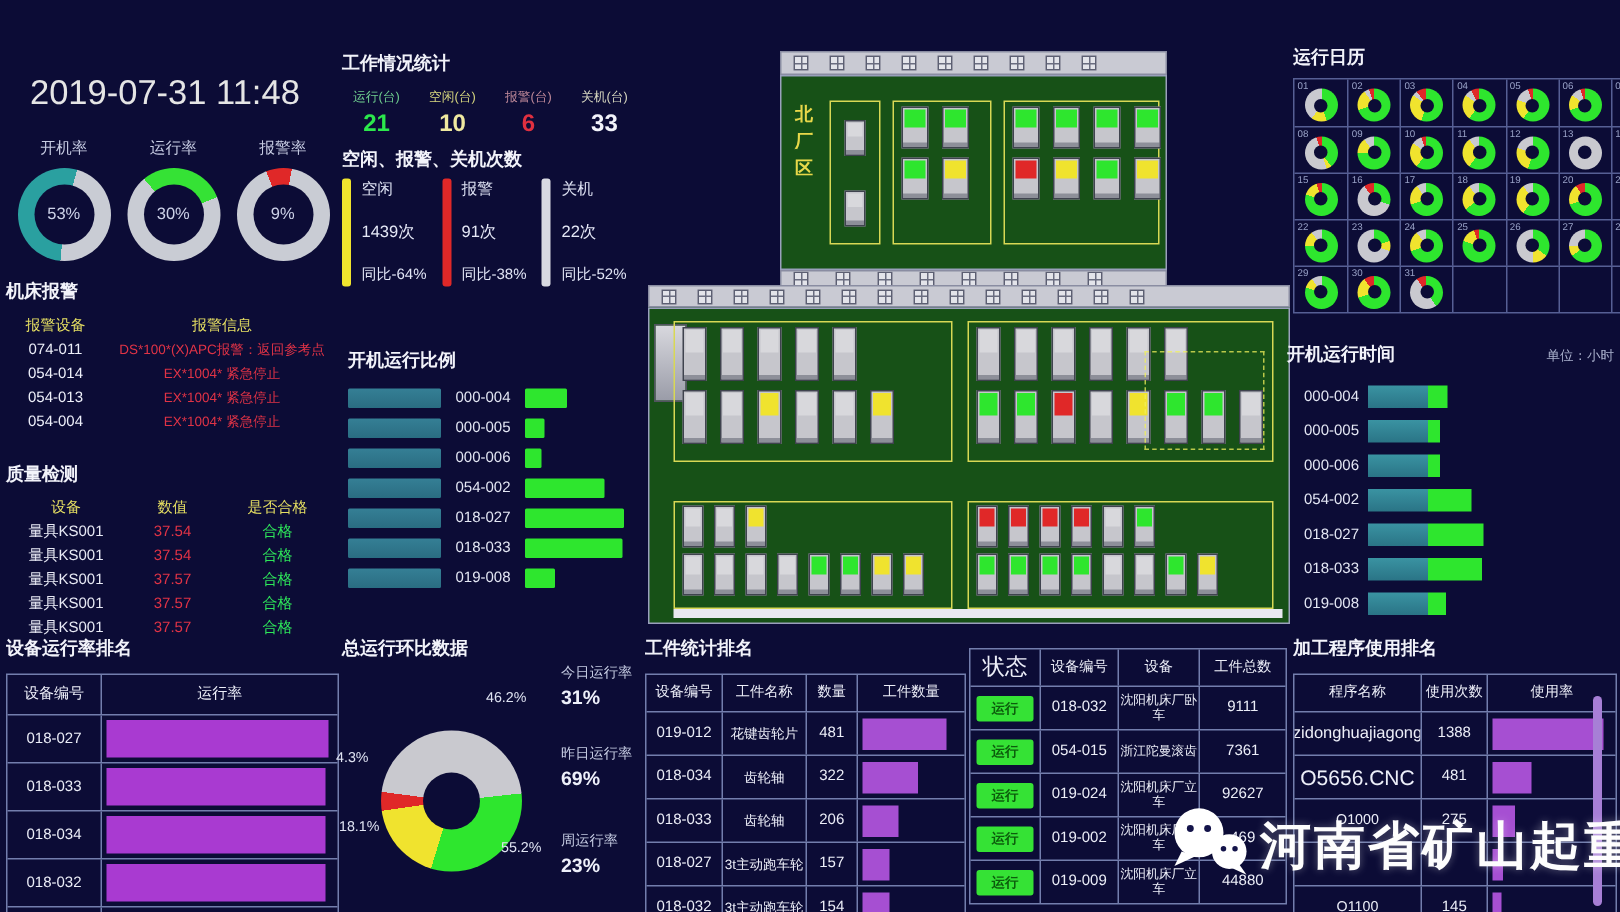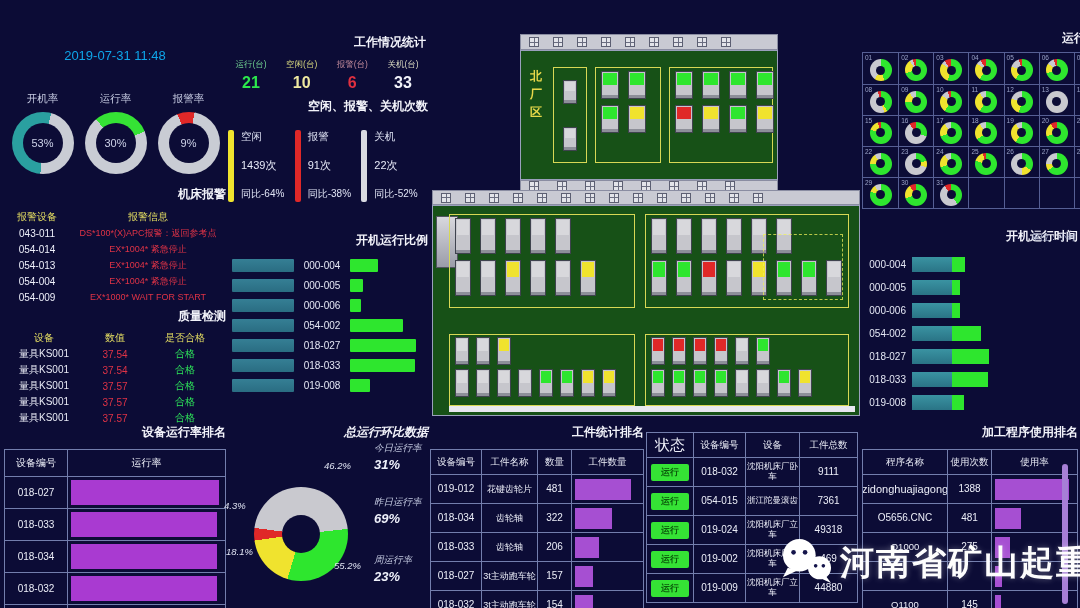--- a/index.html
+++ b/index.html
@@ -1,37 +1,37 @@
 <!DOCTYPE html>
 <html><head>
 <meta charset="utf-8">
 <style>
   * { margin:0; padding:0; box-sizing:border-box; }
   html,body { background:#06061e; }
   body { font-family:"Liberation Sans","DejaVu Sans",sans-serif; }
   #root { position:relative; width:1080px; height:608px; background:#0c0c36; overflow:hidden; color:#e8eaf5; }
   .abs { position:absolute; }
-  .panel-title { font-size:12px; font-weight:bold; color:#f2f3fa; text-align:right; }
+  .panel-title { font-size:12px; font-weight:bold; color:#f2f3fa; text-align:left; }
   .main-title { width:100%; text-align:center; font-size:20px; font-weight:bold; letter-spacing:1px; color:#ffffff; }
 
   
   .gauges { display:flex; }
   .gauge { width:73px; text-align:center; }
   .gauge-label { font-size:10.5px; color:#c6cbe2; margin-bottom:6px; }
   .donut { position:relative; width:62px; height:62px; border-radius:50%; margin:0 auto; }
   .donut .hole { position:absolute; inset:11px; border-radius:50%; background:#0c0c36; display:flex; align-items:center; justify-content:center; font-size:11px; color:#cdd2e8; }
 
   
   .ws-items { display:flex; justify-content:space-between; margin-top:8px; }
   .ws-item { width:46px; text-align:center; }
   .ws-label { font-size:8.5px; }
   .ws-value { font-size:16px; font-weight:bold; margin-top:3px; }
 
   
-  .count-blocks { display:flex; margin-top:15px; }
+  .count-blocks { display:flex; margin-top:4px; }
   .count-block { display:flex; width:69px; }
   .cb-bar { width:6px; height:72px; border-radius:2px; margin-right:7px; }
   .cb-label { font-size:10.5px; color:#dde1f2; }
   .cb-count { font-size:11px; color:#e6e9f7; margin-top:14px; }
   .cb-yoy { font-size:10px; color:#dfe3f4; margin-top:14px; }
 
   
   .srow { display:flex; align-items:center; height:16px; }
   .scell { font-size:10px; text-align:center; }
   .head-y { color:#e6df62; }
@@ -98,21 +98,21 @@
 
   .scrollbar { position:absolute; width:6px; background:#a77fd6; border-radius:3px; }
   .unit-label { font-size:9px; color:#a9b0cc; }
 </style>
 </head>
 <body>
 
 <div id="root">
 
 
-  <div class="abs" style="left:20px; top:48px; width:190px; text-align:center; font-size:13px; color:#0ea5e9;">2019-07-31 11:48</div>
+  <div class="abs" style="left:20px; top:48px; width:190px; font-size:23px; color:#e5e5e5;">2019-07-31 11:48</div>
 
   <div class="abs gauges" style="left:6px; top:92px;" id="gauges">
       <div class="gauge">
         <div class="gauge-label">开机率</div>
         <div class="donut" style="background: conic-gradient(from 185deg, rgb(42, 160, 160) 0%, rgb(42, 160, 160) 53%, rgb(201, 204, 212) 53%, rgb(201, 204, 212) 100%);">
           <div class="hole">53%</div>
         </div>
       </div>
       <div class="gauge">
         <div class="gauge-label">运行率</div>
@@ -129,38 +129,34 @@
     </div>
 
   <div class="abs" style="left:4px; top:186px; width:222px;">
     <div class="panel-title">机床报警</div>
     <div id="alarm-table" style="margin-top:6px;">
         <div class="srow">
           <div class="scell head-y" style="width: 66px;">报警设备</div>
           <div class="scell head-y" style="flex: 1 1 0%;">报警信息</div>
         </div>
         <div class="srow">
-          <div class="scell" style="width: 66px; color: rgb(238, 240, 250);">043-011</div>
+          <div class="scell" style="width: 66px; color: rgb(238, 240, 250);">074-011</div>
           <div class="scell" style="flex: 1 1 0%; color: rgb(224, 51, 70); font-size: 9px;">DS*100*(X)APC报警：返回参考点</div>
         </div>
         <div class="srow">
           <div class="scell" style="width: 66px; color: rgb(238, 240, 250);">054-014</div>
           <div class="scell" style="flex: 1 1 0%; color: rgb(224, 51, 70); font-size: 9px;">EX*1004* 紧急停止</div>
         </div>
         <div class="srow">
           <div class="scell" style="width: 66px; color: rgb(238, 240, 250);">054-013</div>
           <div class="scell" style="flex: 1 1 0%; color: rgb(224, 51, 70); font-size: 9px;">EX*1004* 紧急停止</div>
         </div>
         <div class="srow">
           <div class="scell" style="width: 66px; color: rgb(238, 240, 250);">054-004</div>
           <div class="scell" style="flex: 1 1 0%; color: rgb(224, 51, 70); font-size: 9px;">EX*1004* 紧急停止</div>
-        </div>
-        <div class="srow">
-          <div class="scell" style="width: 66px; color: rgb(238, 240, 250);">054-009</div>
-          <div class="scell" style="flex: 1 1 0%; color: rgb(224, 51, 70); font-size: 9px;">EX*1000* WAIT FOR START</div>
         </div>
       </div>
   </div>
 
   <div class="abs" style="left:4px; top:308px; width:222px;">
     <div class="panel-title">质量检测</div>
     <div id="quality-table" style="margin-top:5px;">
         <div class="srow">
           <div class="scell head-y" style="width: 80px;">设备</div>
           <div class="scell head-y" style="width: 62px;">数值</div>
@@ -318,21 +314,21 @@
           <div class="sr-green" style="width: 65px;"></div>
         </div>
         <div class="sr-row">
           <div class="sr-teal" style="width: 62px;"></div>
           <div class="sr-label">019-008</div>
           <div class="sr-green" style="width: 20px;"></div>
         </div>
       </div>
   </div>
 
-  <div class="abs" style="left:228px; top:424px; width:200px; height:184px;font-style:italic;">
+  <div class="abs" style="left:228px; top:424px; width:200px; height:184px;">
     <div class="panel-title">总运行环比数据</div>
     <div class="ring abs" id="ring" style="left: 26px; top: 46px; background: conic-gradient(from 262deg, rgb(224, 40, 40) 0%, rgb(224, 40, 40) 4.3%, rgb(201, 201, 207) 4.3%, rgb(201, 201, 207) 50.5%, rgb(46, 230, 46) 50.5%, rgb(46, 230, 46) 81.9%, rgb(240, 227, 46) 81.9%, rgb(240, 227, 46) 100%);">
       <div class="hole"></div>
     </div>
     <div class="callout" style="left:96px; top:36px;">
       <span>46.2%</span></div>
     <div class="callout" style="left:-4px; top:76px;">
       <span>4.3%</span></div>
     <div class="callout" style="left:-2px; top:122px;">
       <span>18.1%</span></div>
@@ -950,21 +946,21 @@
           <div class="gcell">054-015</div>
           <div class="gcell" style="font-size: 8.5px;">浙江陀曼滚齿</div>
           <div class="gcell">7361</div>
         </div>
         <div class="grow" style="grid-template-columns: 46px 52px 54px 1fr; height: 29px;">
           <div class="gcell">
             <div class="run-btn">运行</div>
           </div>
           <div class="gcell">019-024</div>
           <div class="gcell" style="font-size: 8.5px;">沈阳机床厂立车</div>
-          <div class="gcell">49318</div>
+          <div class="gcell">92627</div>
         </div>
         <div class="grow" style="grid-template-columns: 46px 52px 54px 1fr; height: 29px;">
           <div class="gcell">
             <div class="run-btn">运行</div>
           </div>
           <div class="gcell">019-002</div>
           <div class="gcell" style="font-size: 8.5px;">沈阳机床厂立车</div>
           <div class="gcell">469</div>
         </div>
         <div class="grow" style="grid-template-columns: 46px 52px 54px 1fr; height: 29px;">
@@ -987,21 +983,21 @@
           <div class="gcell head-y" style="font-size: 9.5px;">使用率</div>
         </div>
         <div class="grow" style="grid-template-columns: 84px 44px 1fr; height: 29px;">
           <div class="gcell" style="font-size: 11px;">zidonghuajiagong</div>
           <div class="gcell">1388</div>
           <div class="gcell bar-cell">
             <div class="pbar" style="width: 74px; height: 21px; background: rgb(166, 79, 210);"></div>
           </div>
         </div>
         <div class="grow" style="grid-template-columns: 84px 44px 1fr; height: 29px;">
-          <div class="gcell" style="font-size: 10px;">O5656.CNC</div>
+          <div class="gcell" style="font-size: 14px;">O5656.CNC</div>
           <div class="gcell">481</div>
           <div class="gcell bar-cell">
             <div class="pbar" style="width: 26px; height: 21px; background: rgb(166, 79, 210);"></div>
           </div>
         </div>
         <div class="grow" style="grid-template-columns: 84px 44px 1fr; height: 29px;">
           <div class="gcell" style="font-size: 9.5px;">O1000</div>
           <div class="gcell">275</div>
           <div class="gcell bar-cell">
             <div class="pbar" style="width: 15px; height: 21px; background: rgb(166, 79, 210);"></div>

